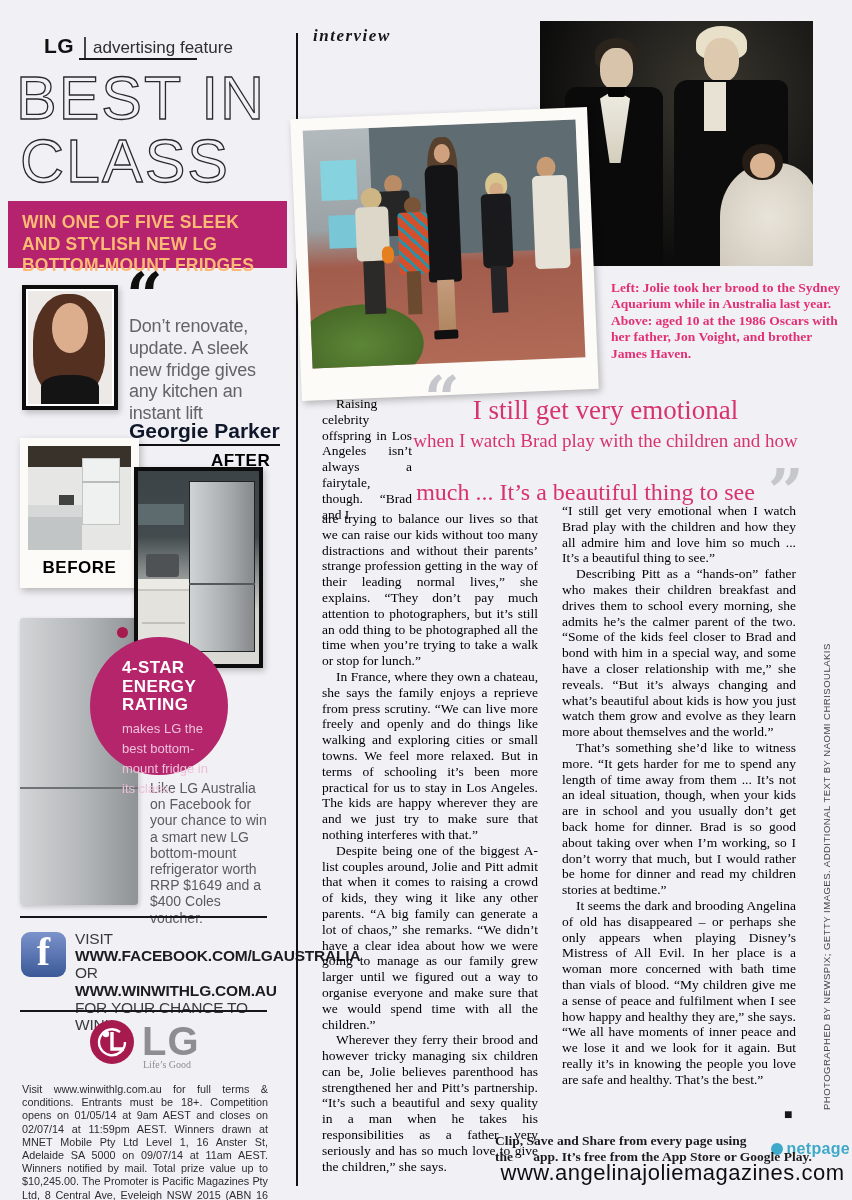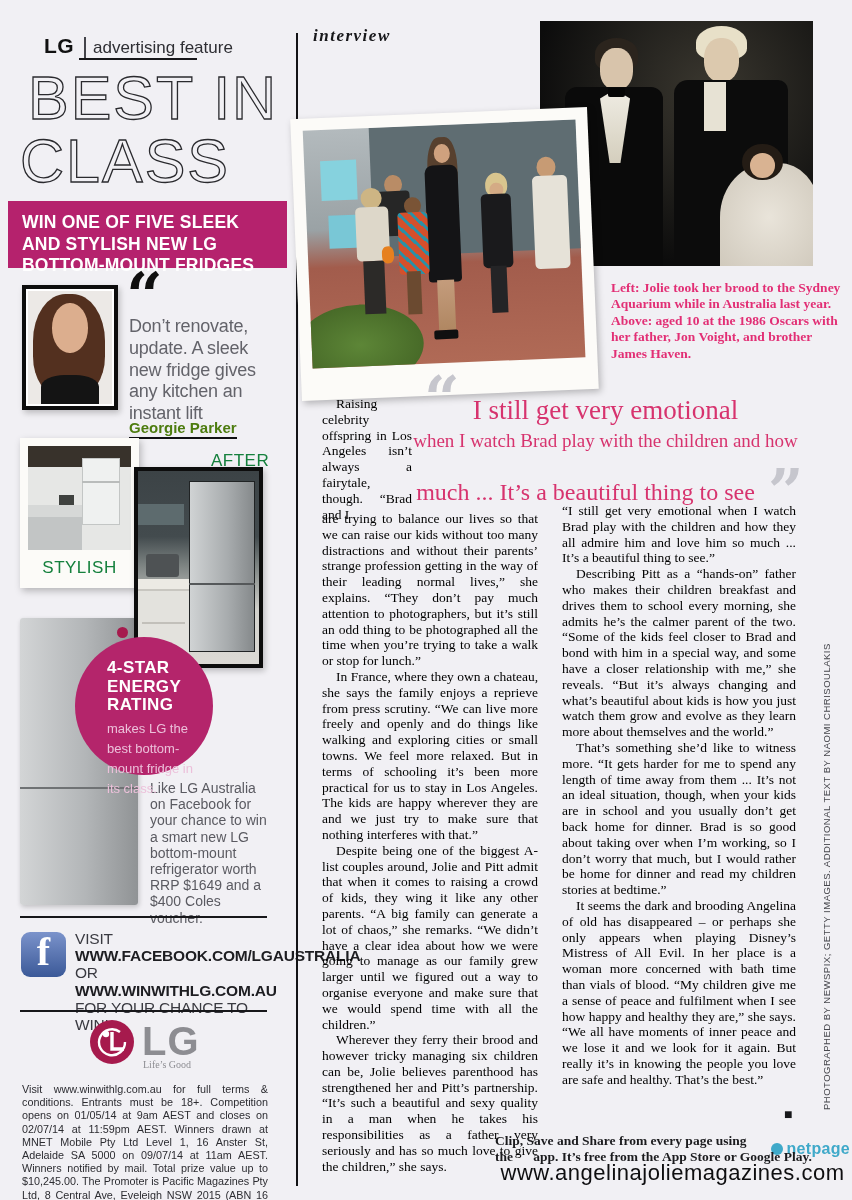--- a/index.html
+++ b/index.html
@@ -6,28 +6,28 @@
   .page{position:relative;width:852px;height:1200px;background:#f1f0f4;overflow:hidden;
         font-family:"Liberation Sans",sans-serif;}
   .abs{position:absolute;}
   
   .brand{font-size:21px;font-weight:bold;color:#111;letter-spacing:.5px;}
   .kicker{font-size:17px;color:#2e2e33;}
   .vtick{width:2px;background:#44444a;}
   .rule{background:#17171a;}
   .thin-title{font-size:61px;line-height:60px;letter-spacing:2px;color:transparent;
               -webkit-text-stroke:1.3px #2a2a2e;font-family:"Liberation Sans",sans-serif;}
-  .banner{background:#b5226d;color:#ffffff;font-weight:bold;font-size:17.5px;line-height:21.5px;
+  .banner{background:#b5226d;color:#fdba74;font-weight:bold;font-size:17.5px;line-height:21.5px;
           letter-spacing:.2px;padding:11px 0 0 14px;box-sizing:border-box;}
   .frame-black{border:4px solid #0d0d0d;background:#fff;box-sizing:border-box;box-shadow:2px 3px 6px rgba(0,0,0,.22);}
   .bigquote{font-family:"DejaVu Serif",serif;font-weight:bold;color:#0f0f0f;}
   .gquote{font-size:18px;line-height:21.8px;color:#63636a;letter-spacing:-.2px;}
-  .gauthor{font-size:15px;font-weight:bold;color:#4d7c0f;border-bottom:2.5px solid #101013;
+  .gauthor{font-size:21px;font-weight:bold;color:#0f172a;border-bottom:2.5px solid #101013;
            padding-bottom:1px;display:inline-block;}
-  .ba-label{font-size:17px;font-weight:normal;letter-spacing:.5px;color:#15803d;}
+  .ba-label{font-size:17px;font-weight:bold;letter-spacing:.5px;color:#000000;}
   .polaroid{background:#fcfbf8;box-shadow:2px 3px 7px rgba(0,0,0,.25);}
   .photo{position:absolute;overflow:hidden;}
   .circle{background:#b4256b;border-radius:50%;color:#fff;box-sizing:border-box;
           padding:22px 0 0 32px;z-index:6;}
   .circle .t{font-size:17px;font-weight:bold;line-height:18.5px;letter-spacing:.4px;}
   .circle .b{font-size:13px;line-height:20px;color:#ecc0da;margin-top:4px;width:100px;}
   .like{font-size:14px;line-height:16.2px;color:#5a5a61;}
   .fb-icon{width:45px;height:45px;border-radius:9px;background:linear-gradient(180deg,#7b93cb,#3b5998);
            color:#fff;font-weight:bold;font-size:40px;line-height:40px;text-align:center;
            font-family:"Liberation Serif",serif;overflow:hidden;}
@@ -60,21 +60,21 @@
 </head>
 <body>
 
 <div class="page">
 
   <div class="abs brand" style="left:44px;top:34px;">LG</div>
   <div class="abs vtick" style="left:84px;top:37px;height:21px;"></div>
   <div class="abs kicker" style="left:93px;top:38px;">advertising feature</div>
   <div class="abs rule" style="left:79px;top:58px;width:118px;height:2px;"></div>
 
-  <div class="abs thin-title" style="left:28px;top:68px;">BEST IN</div>
+  <div class="abs thin-title" style="left:16px;top:68px;">BEST IN</div>
   <div class="abs thin-title" style="left:20px;top:131px;">CLASS</div>
 
   <div class="abs banner" style="left:8px;top:201px;width:279px;height:67px;">
     <div>WIN ONE OF FIVE SLEEK</div>
     <div>AND STYLISH NEW LG</div>
     <div>BOTTOM-MOUNT FRIDGES</div>
   </div>
 
   <div class="abs frame-black" style="left:22px;top:285px;width:96px;height:125px;">
     <div class="photo" style="left:2px;top:2px;right:2px;bottom:2px;background:#ece9e6;">
@@ -92,21 +92,21 @@
 
   <div class="abs polaroid" style="left:20px;top:438px;width:119px;height:150px;z-index:4;">
     <div class="photo" style="left:8px;top:8px;right:8px;bottom:38px;background:#e6e7e5;">
       <div class="dec" style="left:0;top:0;width:100%;height:20%;background:#38322b;"></div>
       <div class="dec" style="left:52%;top:12%;width:37%;height:64%;background:#eff1f0;border:1px solid #c3c6c5;box-sizing:border-box;"></div>
       <div class="dec" style="left:52%;top:34%;width:37%;height:2px;background:#b9bcbb;"></div>
       <div class="dec" style="left:30%;top:47%;width:15%;height:10%;background:#3f423f;"></div>
       <div class="dec" style="left:0;top:57%;width:52%;height:11%;background:#d6d8d7;"></div>
       <div class="dec" style="left:0;top:68%;width:52%;height:32%;background:#c2c5c5;"></div>
     </div>
-    <div class="ba-label" style="position:absolute;left:0;right:0;bottom:10px;text-align:center;">STYLISH</div>
+    <div class="ba-label" style="position:absolute;left:0;right:0;bottom:10px;text-align:center;">BEFORE</div>
   </div>
 
   <div class="abs ba-label" style="left:211px;top:451px;">AFTER</div>
 
   <div class="abs frame-black" style="left:134px;top:467px;width:129px;height:201px;z-index:5;">
     <div class="photo" style="left:0;top:0;right:0;bottom:0;background:linear-gradient(180deg,#3c4346 0%,#434b4e 34%,#79807f 48%,#d2d1cc 72%,#dcdad5 100%);">
       <div class="dec" style="left:0;top:17%;width:38%;height:11%;background:#5d6b6e;"></div>
       <div class="dec" style="left:42%;top:5%;width:55%;height:89%;background:linear-gradient(90deg,#d0d3d4,#a7abad 60%,#85898b);border:1px solid #202324;box-sizing:border-box;"></div>
       <div class="dec" style="left:42%;top:58%;width:55%;height:2px;background:#55585a;"></div>
       <div class="dec" style="left:7%;top:43%;width:27%;height:12%;background:#4e5254;border-radius:3px;"></div>
@@ -114,21 +114,21 @@
       <div class="dec" style="left:0;top:61%;width:42%;height:39%;background:#e3e2dd;border-top:2px solid #c8c6c0;"></div>
       <div class="dec" style="left:3%;top:78%;width:36%;height:2px;background:#c2c0ba;"></div>
     </div>
   </div>
 
   <div class="abs" style="left:20px;top:618px;width:118px;height:287px;background:linear-gradient(90deg,#d3d5d6,#b3b6b8 55%,#909395);border-radius:3px;z-index:1;box-shadow:1px 2px 5px rgba(0,0,0,.2);">
     <div class="dec" style="left:0;top:59%;width:100%;height:2px;background:#6f7274;"></div>
     <div class="dec" style="left:82%;top:3%;width:11px;height:11px;border-radius:50%;background:#a61a4d;"></div>
   </div>
 
-  <div class="abs circle" style="left:75px;top:637px;width:138px;height:138px;">
+  <div class="abs circle" style="left:90px;top:637px;width:138px;height:138px;">
     <div class="t">4-STAR</div>
     <div class="t">ENERGY</div>
     <div class="t">RATING</div>
     <div class="b">makes LG the best bottom-mount fridge in its class.</div>
   </div>
 
   <div class="abs like" style="left:150px;top:780px;width:118px;">Like LG Australia on Facebook for your chance to win a smart new LG bottom-mount refrigerator worth RRP $1649 and a $400 Coles voucher.</div>
 
   <div class="abs rule" style="left:20px;top:916px;width:247px;height:2px;"></div>
 

